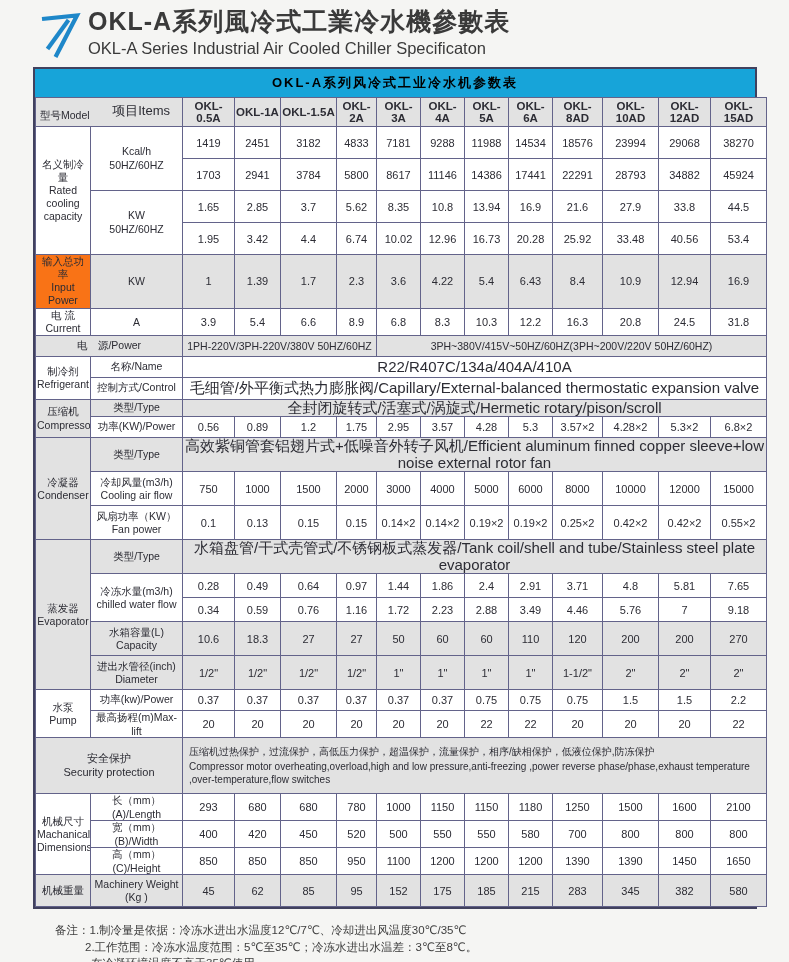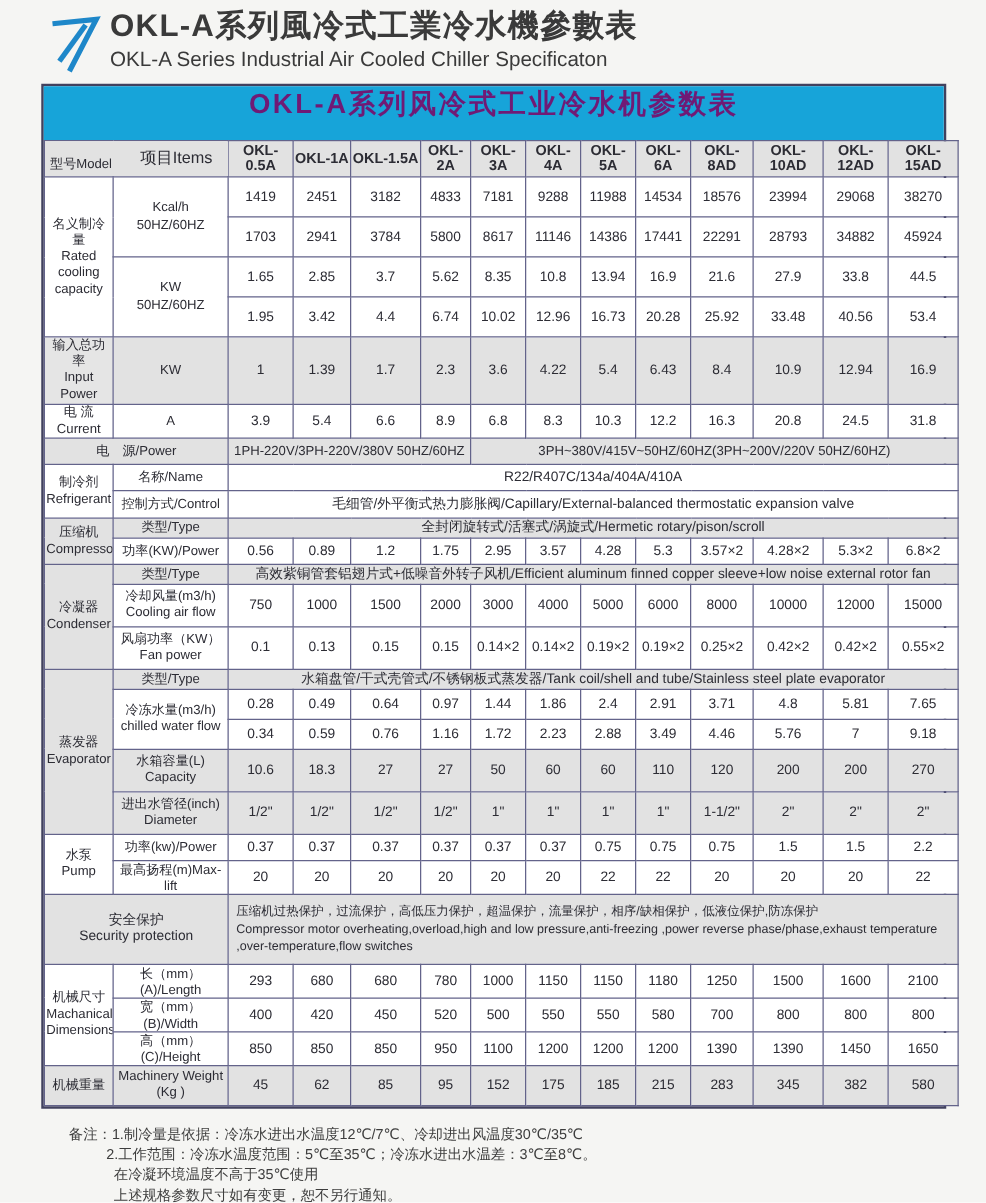--- a/index.html
+++ b/index.html
@@ -12,41 +12,41 @@
   }
   
   .page-header { display:flex; align-items:flex-start; padding:8px 0 0 28px; height:55px; }
   .logo { width:60px; padding-top:2px; flex:0 0 auto; }
   .titles { line-height:1.1; }
   .title-cn { font-size:25px; font-weight:700; color:#3a3a3a; letter-spacing:1px; }
   .title-en { font-size:16.5px; font-weight:500; color:#3a3a3a; margin-top:3px; }
   
   .table-wrap { margin:4px 32px 0 33px; border:2px solid #41415e; background:#ffffff; }
   .banner {
-    height:43px; line-height:28px; text-align:center;
-    background:#17a4d9; color:#701a75; font-size:22px; font-weight:600; letter-spacing:2px;
+    height:28px; line-height:28px; text-align:center;
+    background:#17a4d9; color:#000000; font-size:13px; font-weight:600; letter-spacing:2px;
   }
   table { border-collapse:collapse; table-layout:fixed; width:100%; }
   td {
     border:1px solid #63638a; text-align:center; vertical-align:middle;
     font-size:11px; padding:0 1px; overflow:hidden; background:#ffffff;
   }
   tr.gray > td { background:#e2e2e2; }
   td.sec { background:#ffffff; font-size:10.5px; }
   .pre { white-space:pre-line; line-height:1.25; }
   td.item { font-size:10.5px; }
   tr.models { font-weight:600; }
   tr.models td { font-size:11.5px; }
   .diag { position:relative; font-weight:400;
     background-image:linear-gradient(to bottom right, transparent calc(50% - 0.6px), #63638a calc(50% - 0.6px), #63638a calc(50% + 0.6px), transparent calc(50% + 0.6px));
   }
   tr.gray > td.diag { background-color:#e2e2e2; }
   .corner-model { position:absolute; left:4px; bottom:3px; font-size:10.5px; }
   .corner-items { position:absolute; right:12px; top:4px; font-size:13px; }
-  td.spanv { font-size:11px; line-height:1.1; }
+  td.spanv { font-size:15px; line-height:1.1; }
   td.pwr { font-size:10.5px; }
   td.sec-text { text-align:left; font-size:10px; line-height:1.35; padding:2px 6px; }
   td.sec-text div { margin:1px 0; }
   
   tr.h16{height:16px} tr.h19{height:19px} tr.h21{height:21px} tr.h22{height:22px}
   tr.h24{height:24px} tr.h26{height:26px} tr.h29{height:29px} tr.h32{height:32px}
   tr.h34{height:34px} tr.h56{height:56px}
   
   .notes-cn { margin:13px 40px 0 55px; font-size:11.5px; line-height:1.42; color:#3d3d3d; }
   .ind-a { margin-left:30px; }
@@ -166,21 +166,21 @@
           <td>12.96</td>
           <td>16.73</td>
           <td>20.28</td>
           <td>25.92</td>
           <td>33.48</td>
           <td>40.56</td>
           <td>53.4</td>
         </tr>
 
       <tr class="gray h26">
-        <td class="sec pre" style="background:#e5e5e5">输入总功率
+        <td class="sec pre" style="background:#f97316">输入总功率
 Input Power</td>
         <td class="item">KW</td>
       <td>1</td>
           <td>1.39</td>
           <td>1.7</td>
           <td>2.3</td>
           <td>3.6</td>
           <td>4.22</td>
           <td>5.4</td>
           <td>6.43</td>

